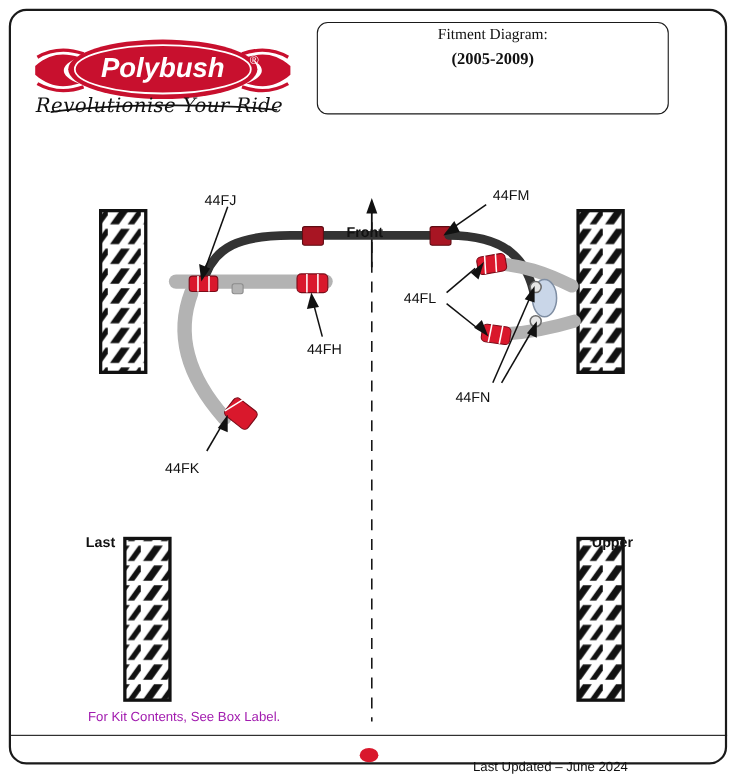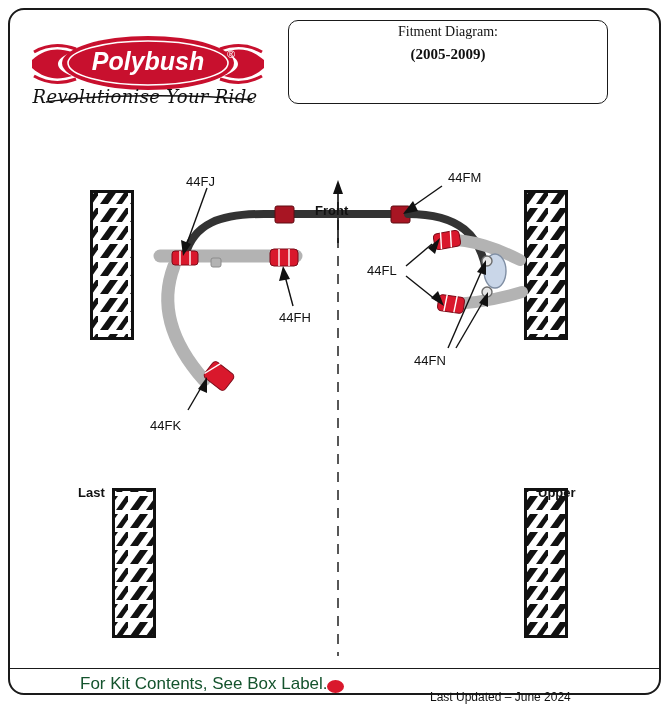--- a/index.html
+++ b/index.html
@@ -79,23 +79,23 @@
     position: absolute;
     left: 10px;
     top: 668px;
     width: 651px;
     height: 1px;
     background: #1a1a1a;
   }
   .footer-left {
     position: absolute;
     left: 80px;
-    top: 674px;
-    font-size: 17px;
-    color: #14532d;
+    top: 644px;
+    font-size: 12px;
+    color: #a21caf;
   }
   .footer-right {
     position: absolute;
     left: 430px;
     top: 678px;
     font-size: 12px;
     color: #111;
     margin-top: 12px;
   }
   .footer-dot {

